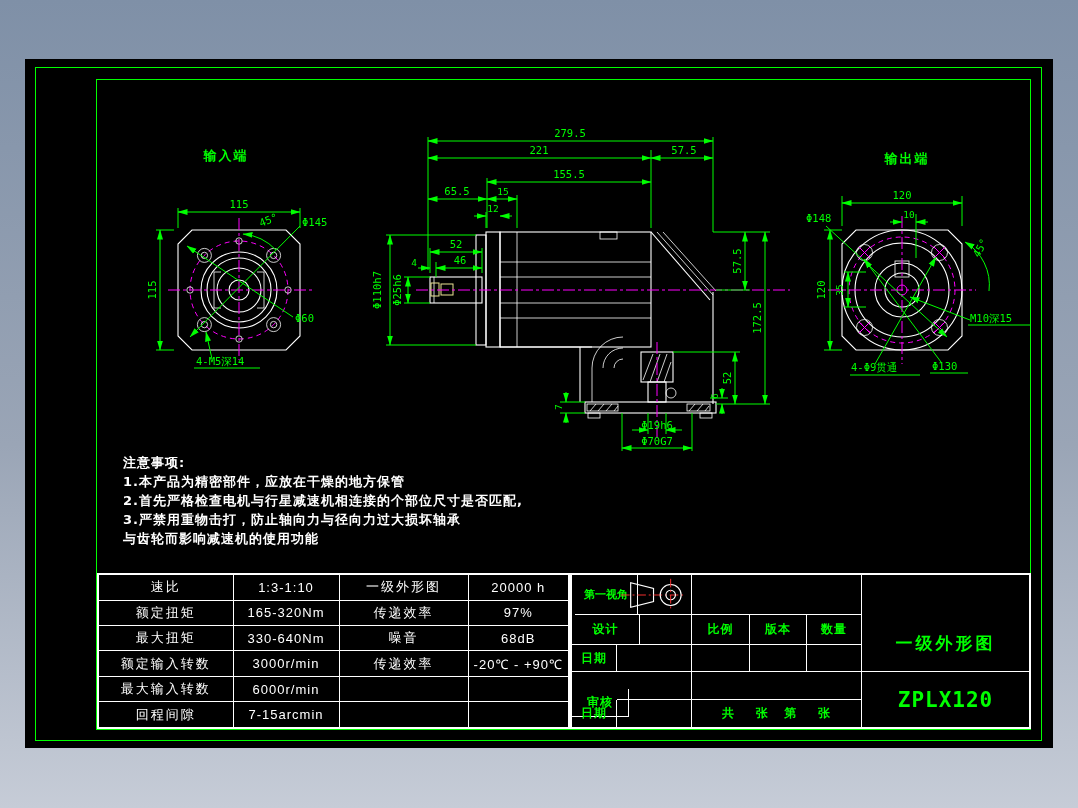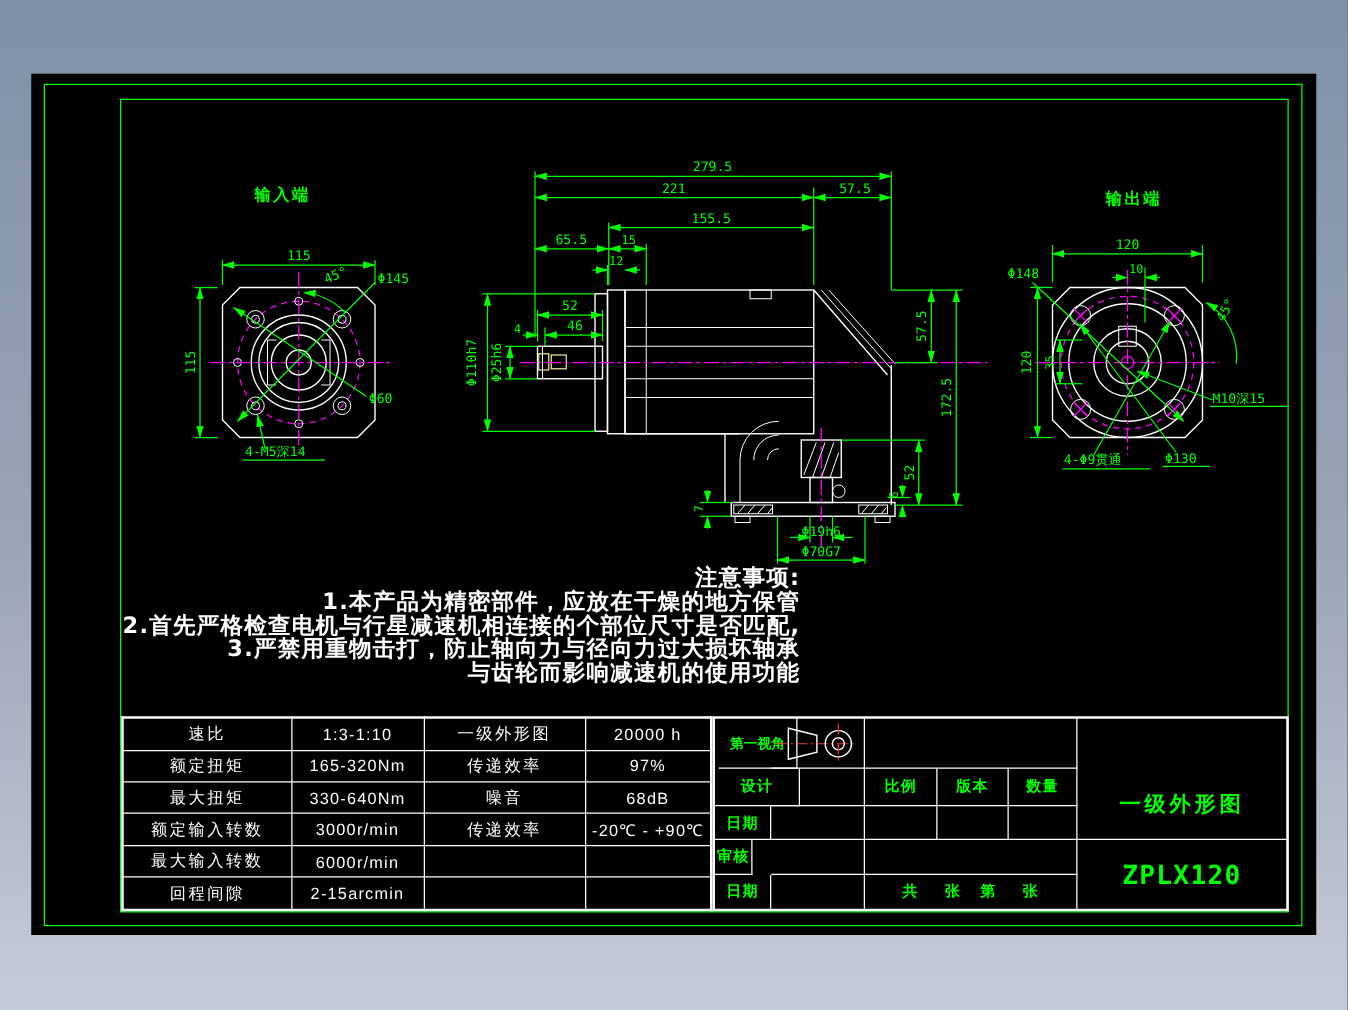--- a/index.html
+++ b/index.html
@@ -15,22 +15,22 @@
   .sy{stroke:#ece594;fill:none;stroke-width:1;}
   .sg{stroke:#00ff00;fill:none;stroke-width:1;}
   .sm{stroke:#ff00ff;fill:none;stroke-width:1;stroke-dasharray:12 3 3 3;}
   .smd{stroke:#ff00ff;fill:none;stroke-width:1;stroke-dasharray:5 4;}
   .sms{stroke:#ff00ff;fill:none;stroke-width:1;}
   text.d{fill:#00ff00;font:10.5px "DejaVu Sans Mono","DejaVu Sans",monospace;}
   text.ds{fill:#00ff00;font:9.5px "DejaVu Sans Mono","DejaVu Sans",monospace;}
   text.dc{text-anchor:middle;}
   text.vt{fill:#00ff00;font:bold 13px "DejaVu Sans",sans-serif;text-anchor:middle;letter-spacing:2px;}
   
-  .notes{position:absolute;left:98px;top:453px;color:#ffffff;font-weight:bold;
-         font-size:18px;line-height:19px;letter-spacing:1px;white-space:nowrap;text-align:right;}
+  .notes{position:absolute;left:123px;top:453px;color:#ffffff;font-weight:bold;
+         font-size:13px;line-height:19px;letter-spacing:1px;white-space:nowrap;}
   
   table.spec{position:absolute;left:97px;top:573px;width:471px;height:156px;
              border-collapse:collapse;table-layout:fixed;color:#fff;border:2px solid #fff;}
   table.spec td{border:1px solid #fff;text-align:center;vertical-align:middle;
                 font-size:13px;font-weight:normal;letter-spacing:2px;overflow:hidden;white-space:nowrap;}
   table.spec td.val{font-family:Liberation Sans, sans-serif;
                     font-weight:normal;letter-spacing:1px;}
   
   .tb{position:absolute;left:570px;top:573px;width:461px;height:156px;border:2px solid #fff;box-sizing:border-box;}
   .tb .cell{position:absolute;box-sizing:border-box;color:#00ff00;font-weight:bold;
@@ -307,21 +307,21 @@
         <td class="val">-20℃ - +90℃</td>
       </tr>
       <tr>
         <td>最大输入转数</td>
         <td class="val">6000r/min</td>
         <td></td>
         <td class="val"></td>
       </tr>
       <tr>
         <td>回程间隙</td>
-        <td class="val">2-15arcmin</td>
+        <td class="val">7-15arcmin</td>
         <td></td>
         <td class="val"></td>
       </tr>
     </tbody>
   </table>
 
   <div class="tb">
     <div class="cell br bb lbls" style="left:3px;top:0;width:63px;height:40px">第一视角</div>
     <div class="cell br bb" style="left:45px;top:0;width:75px;height:40px">
       <svg width="75" height="40" viewBox="0 0 75 42">
@@ -340,21 +340,21 @@
     <div class="cell br bb lbl" style="left:178px;top:40px;width:57px;height:30px">版本</div>
     <div class="cell br bb lbl" style="left:235px;top:40px;width:55px;height:30px">数量</div>
     <div class="cell bb dname" style="left:290px;top:40px;width:167px;height:57px">一级外形图</div>
 
     <div class="cell br bb lbl" style="left:0;top:70px;width:45px;height:27px">日期</div>
     <div class="cell br bb" style="left:45px;top:70px;width:75px;height:27px"></div>
     <div class="cell br bb" style="left:120px;top:70px;width:58px;height:27px"></div>
     <div class="cell br bb" style="left:178px;top:70px;width:57px;height:27px"></div>
     <div class="cell br bb" style="left:235px;top:70px;width:55px;height:27px"></div>
 
-    <div class="cell br bb lbl" style="left:0;top:97px;width:30px;height:28px">审核</div>
+    <div class="cell br bb lbl" style="left:0;top:114px;width:57px;height:28px">审核</div>
     <div class="cell br bb" style="left:45px;top:97px;width:75px;height:28px"></div>
     <div class="cell br bb" style="left:120px;top:97px;width:170px;height:28px"></div>
     <div class="cell code" style="left:290px;top:97px;width:167px;height:55px">ZPLX120</div>
 
     <div class="cell br lbl" style="left:0;top:125px;width:45px;height:27px">日期</div>
     <div class="cell br" style="left:45px;top:125px;width:75px;height:27px"></div>
     <div class="cell br lbl" style="left:120px;top:125px;width:170px;height:27px;white-space:pre">共    张   第    张</div>
   </div>
 </div>
 

